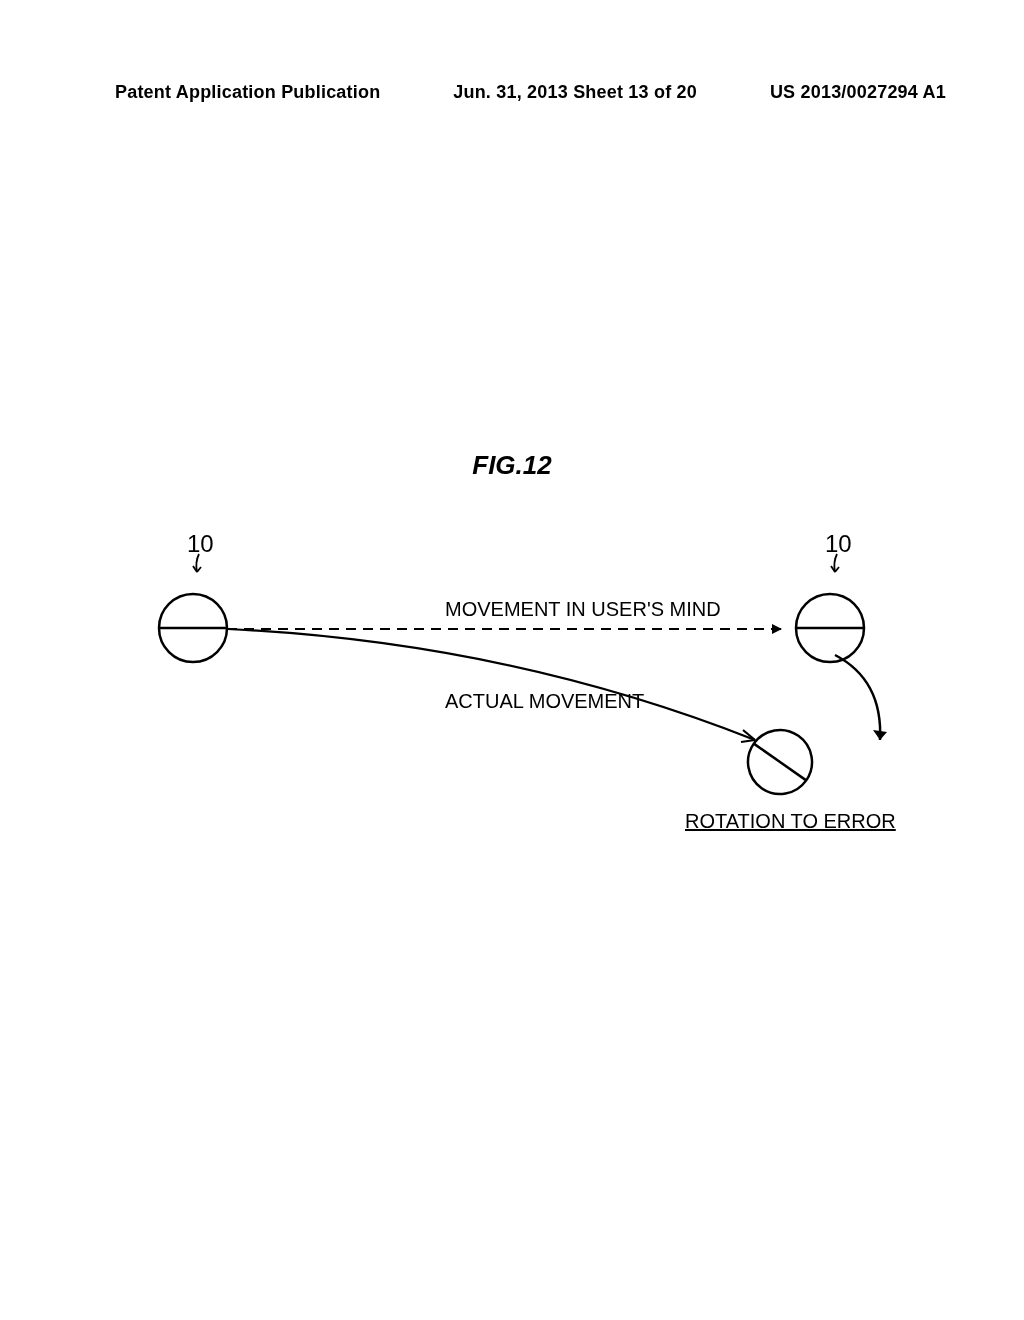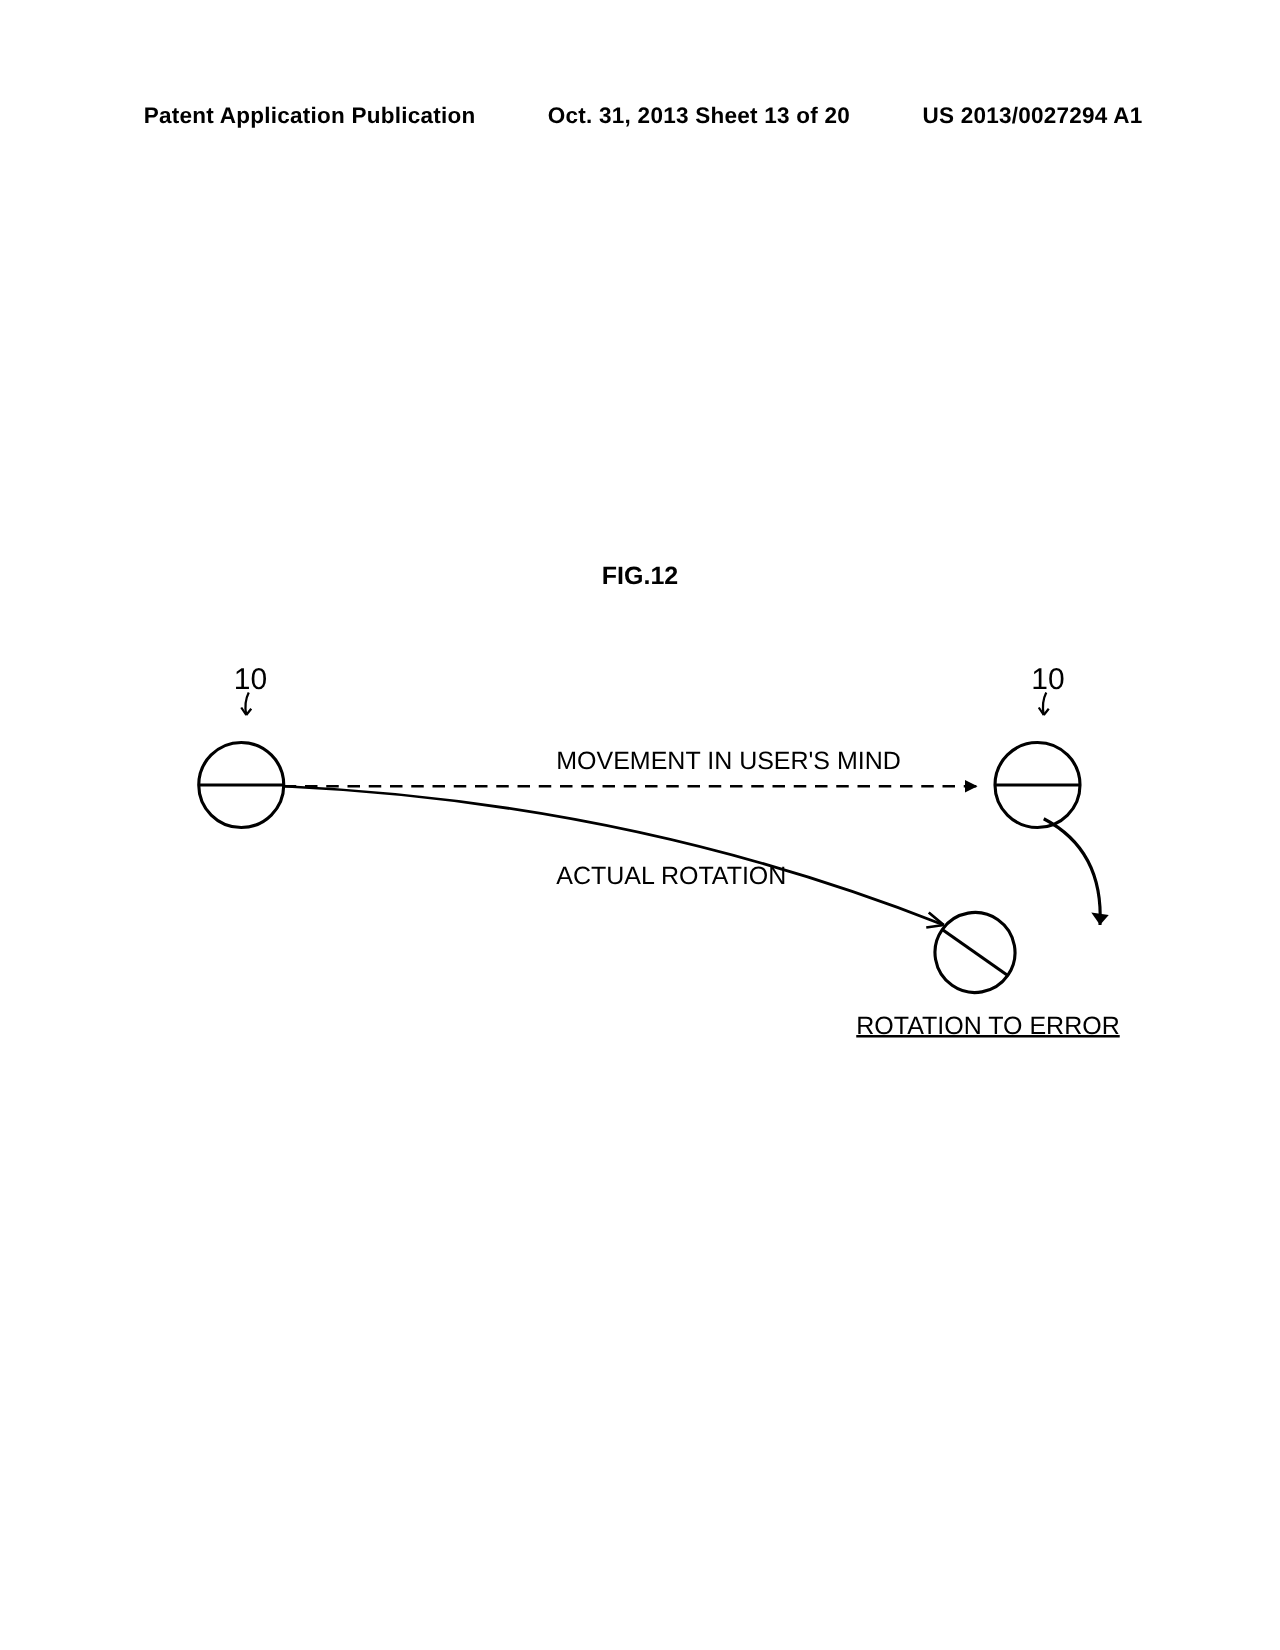--- a/index.html
+++ b/index.html
@@ -14,40 +14,41 @@
       font-family: Arial, Helvetica, sans-serif;
       position: relative;
     }
     .header {
       position: absolute;
       top: 82px;
       left: 0;
       width: 100%;
       display: flex;
       justify-content: space-between;
-      padding: 0 110px 0 115px;
+      padding: 0 78px 0 115px;
       font-size: 18px;
       font-weight: bold;
     }
     .header-left {
       letter-spacing: 0.2px;
     }
     .header-center {
       letter-spacing: 0.2px;
     }
     .header-right {
       letter-spacing: 0.2px;
     }
     .figure-title {
       position: absolute;
       top: 450px;
       left: 50%;
       transform: translateX(-50%);
-      font-size: 20px;
+      font-size: 26px;
       font-weight: bold;
+      font-style: italic;
     }
     .diagram {
       position: absolute;
       top: 530px;
       left: 145px;
       width: 745px;
       height: 320px;
     }
     .ref-label {
       position: absolute;
@@ -83,21 +84,21 @@
       top: 280px;
       left: 540px;
       text-decoration: underline;
     }
   </style>
 </head>
 <body>
 
 <div class="header">
   <span class="header-left">Patent Application Publication</span>
-  <span class="header-center">Oct. 31, 2013  Sheet 13 of 20</span>
+  <span class="header-center">Jun. 31, 2013  Sheet 13 of 20</span>
   <span class="header-right">US 2013/0027294 A1</span>
 </div>
 
 <div class="figure-title">FIG.12</div>
 
 <div class="diagram">
 
   <div class="ref-label left">10</div>
   <svg class="ref-arrow" style="top:22px; left:44px;" viewBox="0 0 20 30">
     <path d="M 10 2 Q 6 10 8 20" stroke="#000" stroke-width="1.8" fill="none"></path>
@@ -136,15 +137,15 @@
     <path d="M 0 7 Q 280 20 528 118" stroke="#000" stroke-width="2.2" fill="none"></path>
     <path d="M 528 118 L 516 108 M 528 118 L 514 120" stroke="#000" stroke-width="2.2" fill="none"></path>
   </svg>
 
   <svg style="position:absolute; top:120px; left:680px;" width="80" height="110">
     <path d="M 10 5 Q 58 30 55 90" stroke="#000" stroke-width="2.5" fill="none"></path>
     <path d="M 55 90 L 48 80 L 62 82 Z" fill="#000"></path>
   </svg>
 
   <div class="movement-label users-mind">MOVEMENT IN USER'S MIND</div>
-  <div class="movement-label actual">ACTUAL ROTATION</div>
+  <div class="movement-label actual">ACTUAL MOVEMENT</div>
   <div class="movement-label rotation-label">ROTATION TO ERROR</div>
 </div>
 
 </body></html>

